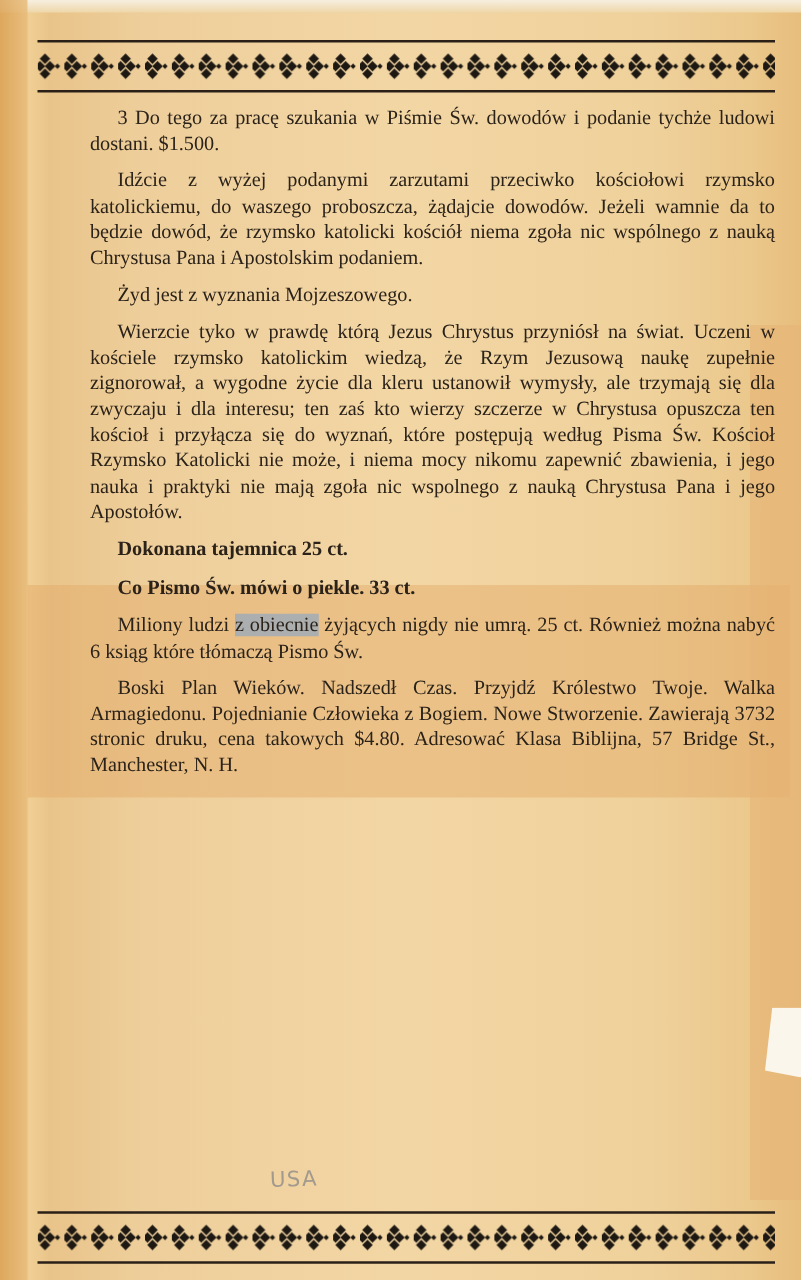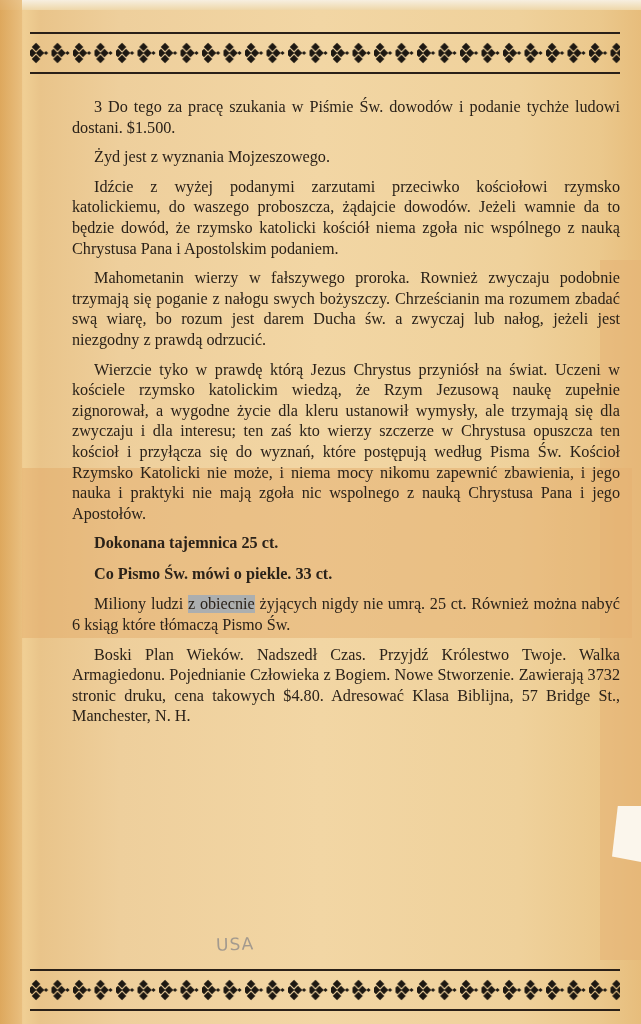--- a/index.html
+++ b/index.html
@@ -37,21 +37,21 @@
     .border-rule {
       position: absolute; left: 30px; width: 590px; height: 42px;
     }
     .border-rule .line {
       position: absolute; left: 0; right: 0; height: 2px; background: #2a2018;
     }
     .border-rule .line.top { top: 0; }
     .border-rule .line.bot { bottom: 0; }
     .border-rule svg { position: absolute; left: 0; top: 9px; }
     .text {
-      position: absolute; left: 72px; top: 97px; width: 548px;
+      position: absolute; left: 72px; top: 84px; width: 548px;
       color: #2b2219; font-size: 16.2px; line-height: 20.6px;
       text-align: justify;
     }
     .text p { margin: 0 0 9px 0; text-indent: 22px; }
     .text p.item { margin-bottom: 10px; font-weight: bold; }
     .text .hl { background: rgba(120,160,210,0.55); }
     .handwritten {
       position: absolute; left: 216px; top: 934px;
       font-family: "DejaVu Sans", sans-serif; font-size: 17px;
       color: #a39a8e; letter-spacing: 1px; transform: rotate(-2deg);
@@ -79,23 +79,22 @@
         <rect x="14.5" y="10.5" width="3" height="3" transform="rotate(45 16 12)" fill="#1d1812"></rect>
       </pattern>
     </defs>
     <rect x="0" y="0" width="590" height="24" fill="url(#dp1)"></rect>
   </svg>
   <div class="line bot"></div>
 </div>
 
 <div class="text">
   <p>3 Do tego za pracę szukania w Piśmie Św. dowodów i podanie tychże ludowi dostani. $1.500.</p>
+  <p>Idźcie z wyżej podanymi zarzutami przeciwko kościołowi rzymsko katolickiemu, do waszego proboszcza, żądajcie dowodów. Jeżeli wamnie da to będzie dowód, że rzymsko katolicki kościół niema zgoła nic wspólnego z nauką Chrystusa Pana i Apostolskim podaniem.</p>
   <p>Żyd jest z wyznania Mojzeszowego.</p>
-  <p>Idźcie z wyżej podanymi zarzutami przeciwko kościołowi rzymsko katolickiemu, do waszego proboszcza, żądajcie dowodów. Jeżeli wamnie da to będzie dowód, że rzymsko katolicki kościół niema zgoła nic wspólnego z nauką Chrystusa Pana i Apostolskim podaniem.</p>
-  <p>Mahometanin wierzy w fałszywego proroka. Rownież zwyczaju podobnie trzymają się poganie z nałogu swych bożyszczy. Chrześcianin ma rozumem zbadać swą wiarę, bo rozum jest darem Ducha św. a zwyczaj lub nałog, jeżeli jest niezgodny z prawdą odrzucić.</p>
   <p>Wierzcie tyko w prawdę którą Jezus Chrystus przyniósł na świat. Uczeni w kościele rzymsko katolickim wiedzą, że Rzym Jezusową naukę zupełnie zignorował, a wygodne życie dla kleru ustanowił wymysły, ale trzymają się dla zwyczaju i dla interesu; ten zaś kto wierzy szczerze w Chrystusa opuszcza ten kościoł i przyłącza się do wyznań, które postępują według Pisma Św. Kościoł Rzymsko Katolicki nie może, i niema mocy nikomu zapewnić zbawienia, i jego nauka i praktyki nie mają zgoła nic wspolnego z nauką Chrystusa Pana i jego Apostołów.</p>
   <p class="item">Dokonana tajemnica 25 ct.</p>
   <p class="item">Co Pismo Św. mówi o piekle. 33 ct.</p>
   <p><span>Miliony ludzi </span><span class="hl">z obiecnie</span><span> żyjących nigdy nie umrą. 25 ct. Również można nabyć 6 ksiąg które tłómaczą Pismo Św.</span></p>
   <p>Boski Plan Wieków. Nadszedł Czas. Przyjdź Królestwo Twoje. Walka Armagiedonu. Pojednianie Człowieka z Bogiem. Nowe Stworzenie. Zawierają 3732 stronic druku, cena takowych $4.80. Adresować Klasa Biblijna, 57 Bridge St., Manchester, N. H.</p>
 </div>
 
 <div class="handwritten">USA</div>
 
 <div class="border-rule" style="top:969px;">

